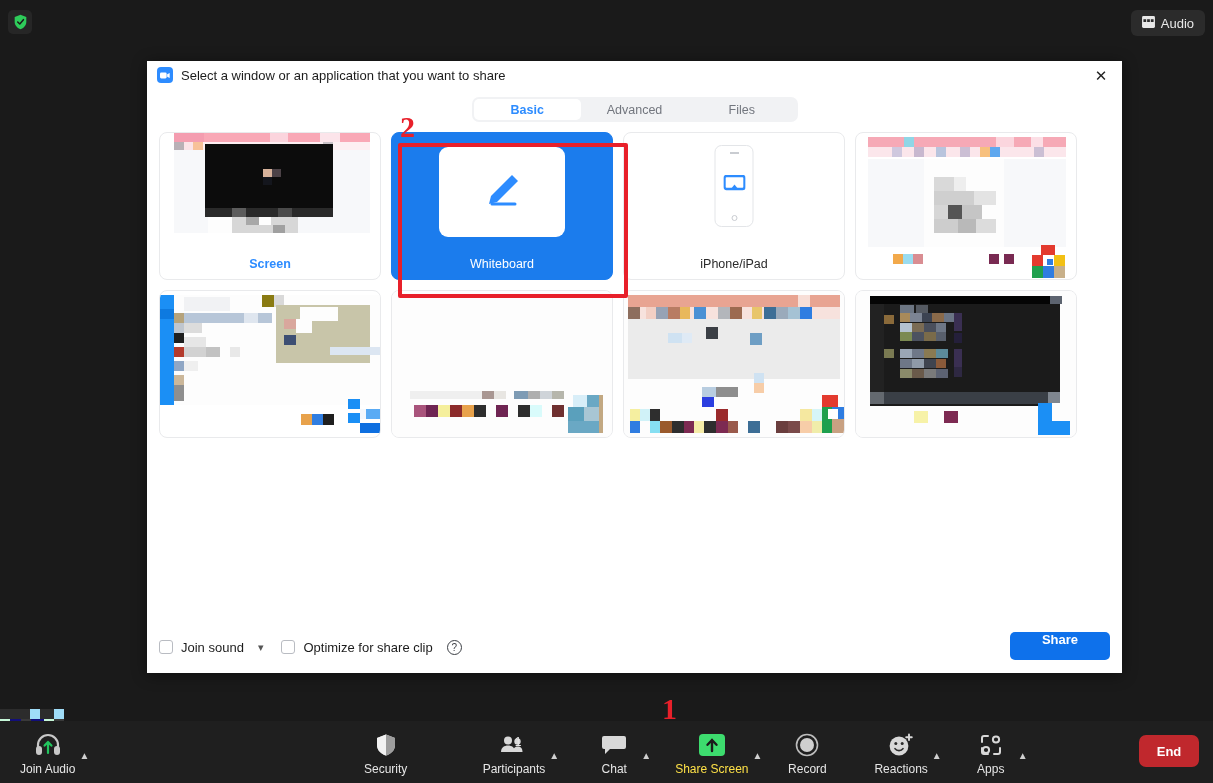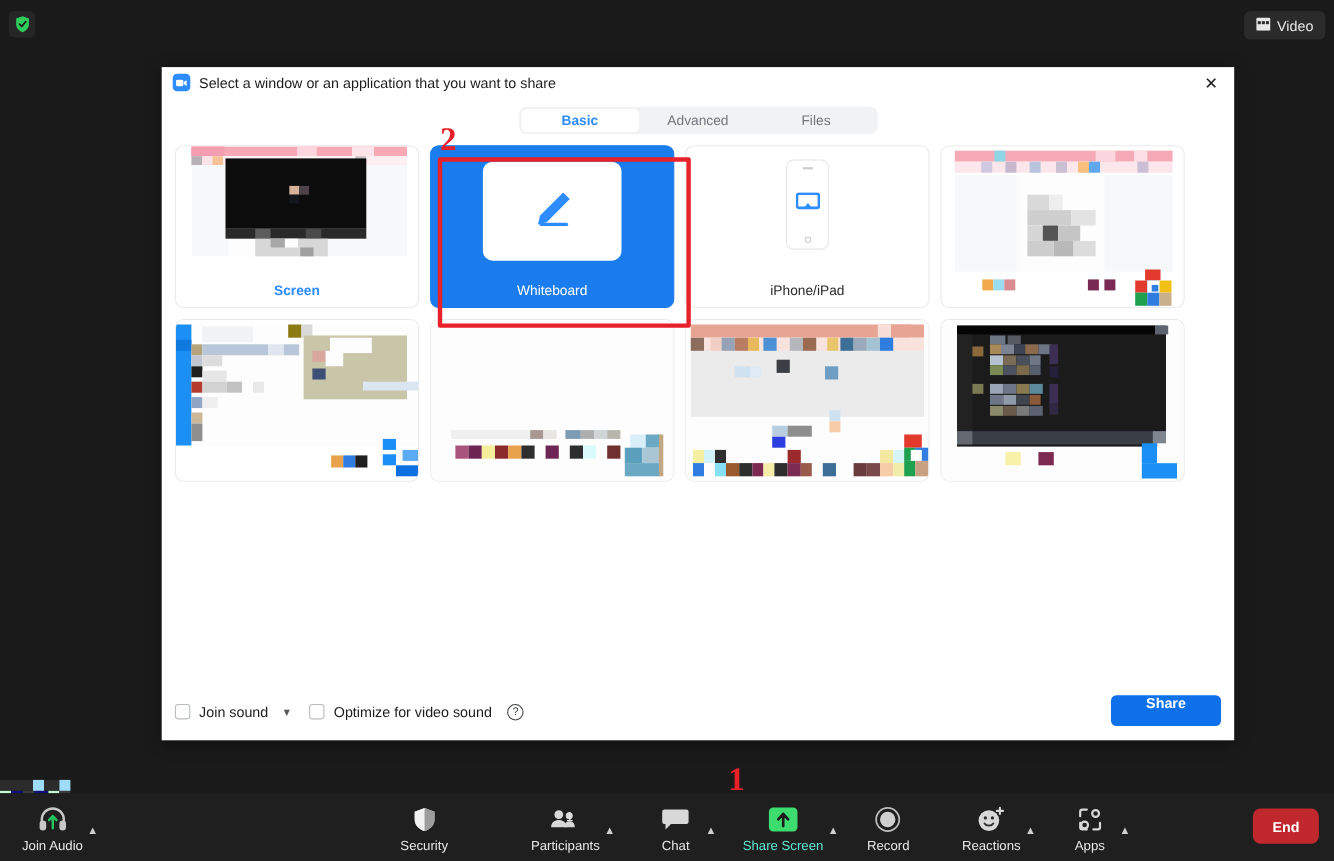--- a/index.html
+++ b/index.html
@@ -142,21 +142,21 @@
   }
   .tb-left { display: flex; align-items: flex-start; margin-left: 12px; }
   .tb-center { flex: 1; display: flex; align-items: flex-start; justify-content: center; gap: 0px; }
   .tb-item {
     position: relative; display: flex; flex-direction: column; align-items: center;
     justify-content: center; min-width: 62px; padding: 4px 8px 2px 8px; cursor: pointer;
   }
   .tb-ico { height: 28px; display: flex; align-items: center; justify-content: center; }
   .tb-lbl { font-size: 12px; color: #e6e6e6; margin-top: 3px; white-space: nowrap; }
   .tb-caret { color: #cfcfcf; font-size: 10px; align-self: center; margin: 6px 0 0 -4px; padding-right: 6px; cursor: pointer; }
-  .tb-item.share .tb-lbl { color: #5eead4; }
+  .tb-item.share .tb-lbl { color: #fde047; }
   .badge { position: absolute; color: #e6e6e6; font-size: 12px; left: 40px; top: 8px; }
   .end-btn {
     position: absolute; right: 14px; top: 14px; width: 60px; height: 32px;
     border-radius: 7px; background: #c0282d; color: #fff; font-size: 13px; font-weight: bold;
     display: flex; align-items: center; justify-content: center; cursor: pointer;
   }
 </style>
 </head>
 <body>
 
@@ -171,21 +171,21 @@
 
   <div class="view-btn">
     <span>
       <svg width="13" height="12" viewBox="0 0 14 13" aria-hidden="true">
         <rect x="0" y="0" width="14" height="13" rx="1.5" fill="#e8e8e8"></rect>
         <rect x="1.5" y="3.5" width="3" height="3" fill="#2b2b2b"></rect>
         <rect x="5.5" y="3.5" width="3" height="3" fill="#2b2b2b"></rect>
         <rect x="9.5" y="3.5" width="3" height="3" fill="#2b2b2b"></rect>
       </svg>
     </span>
-    <span>Video</span>
+    <span>Audio</span>
   </div>
 
   <div class="bg-blob">
     <i style="left:0px;top:9px;width:30px;height:10px;background:#2c2c2c"></i>
     <i style="left:30px;top:9px;width:10px;height:10px;background:#9fdcf7"></i>
     <i style="left:40px;top:9px;width:14px;height:10px;background:#2c2c2c"></i>
     <i style="left:54px;top:9px;width:10px;height:10px;background:#9fdcf7"></i>
     <i style="left:0px;top:19px;width:10px;height:11px;background:#c6f7d8"></i>
     <i style="left:10px;top:19px;width:11px;height:11px;background:#120f7a"></i>
     <i style="left:21px;top:19px;width:10px;height:11px;background:#3a3a3a"></i>
@@ -523,21 +523,21 @@
     </div>
 
     <div class="footer">
       <div class="chk">
         <span class="box"></span>
         <span>Join sound</span>
       </div>
       <span class="caret-sm">▾</span>
       <div class="chk" style="margin-left:4px">
         <span class="box"></span>
-        <span>Optimize for video sound</span>
+        <span>Optimize for share clip</span>
       </div>
       <span class="qmark">?</span>
       <div class="share-btn">
         <span>Share</span>
       </div>
     </div>
   </div>
 
   <div class="anno-box" style="left:398px;top:143px;width:230px;height:155px;"></div>
   <div class="anno-num" style="left:400px;top:110px;">2</div>

